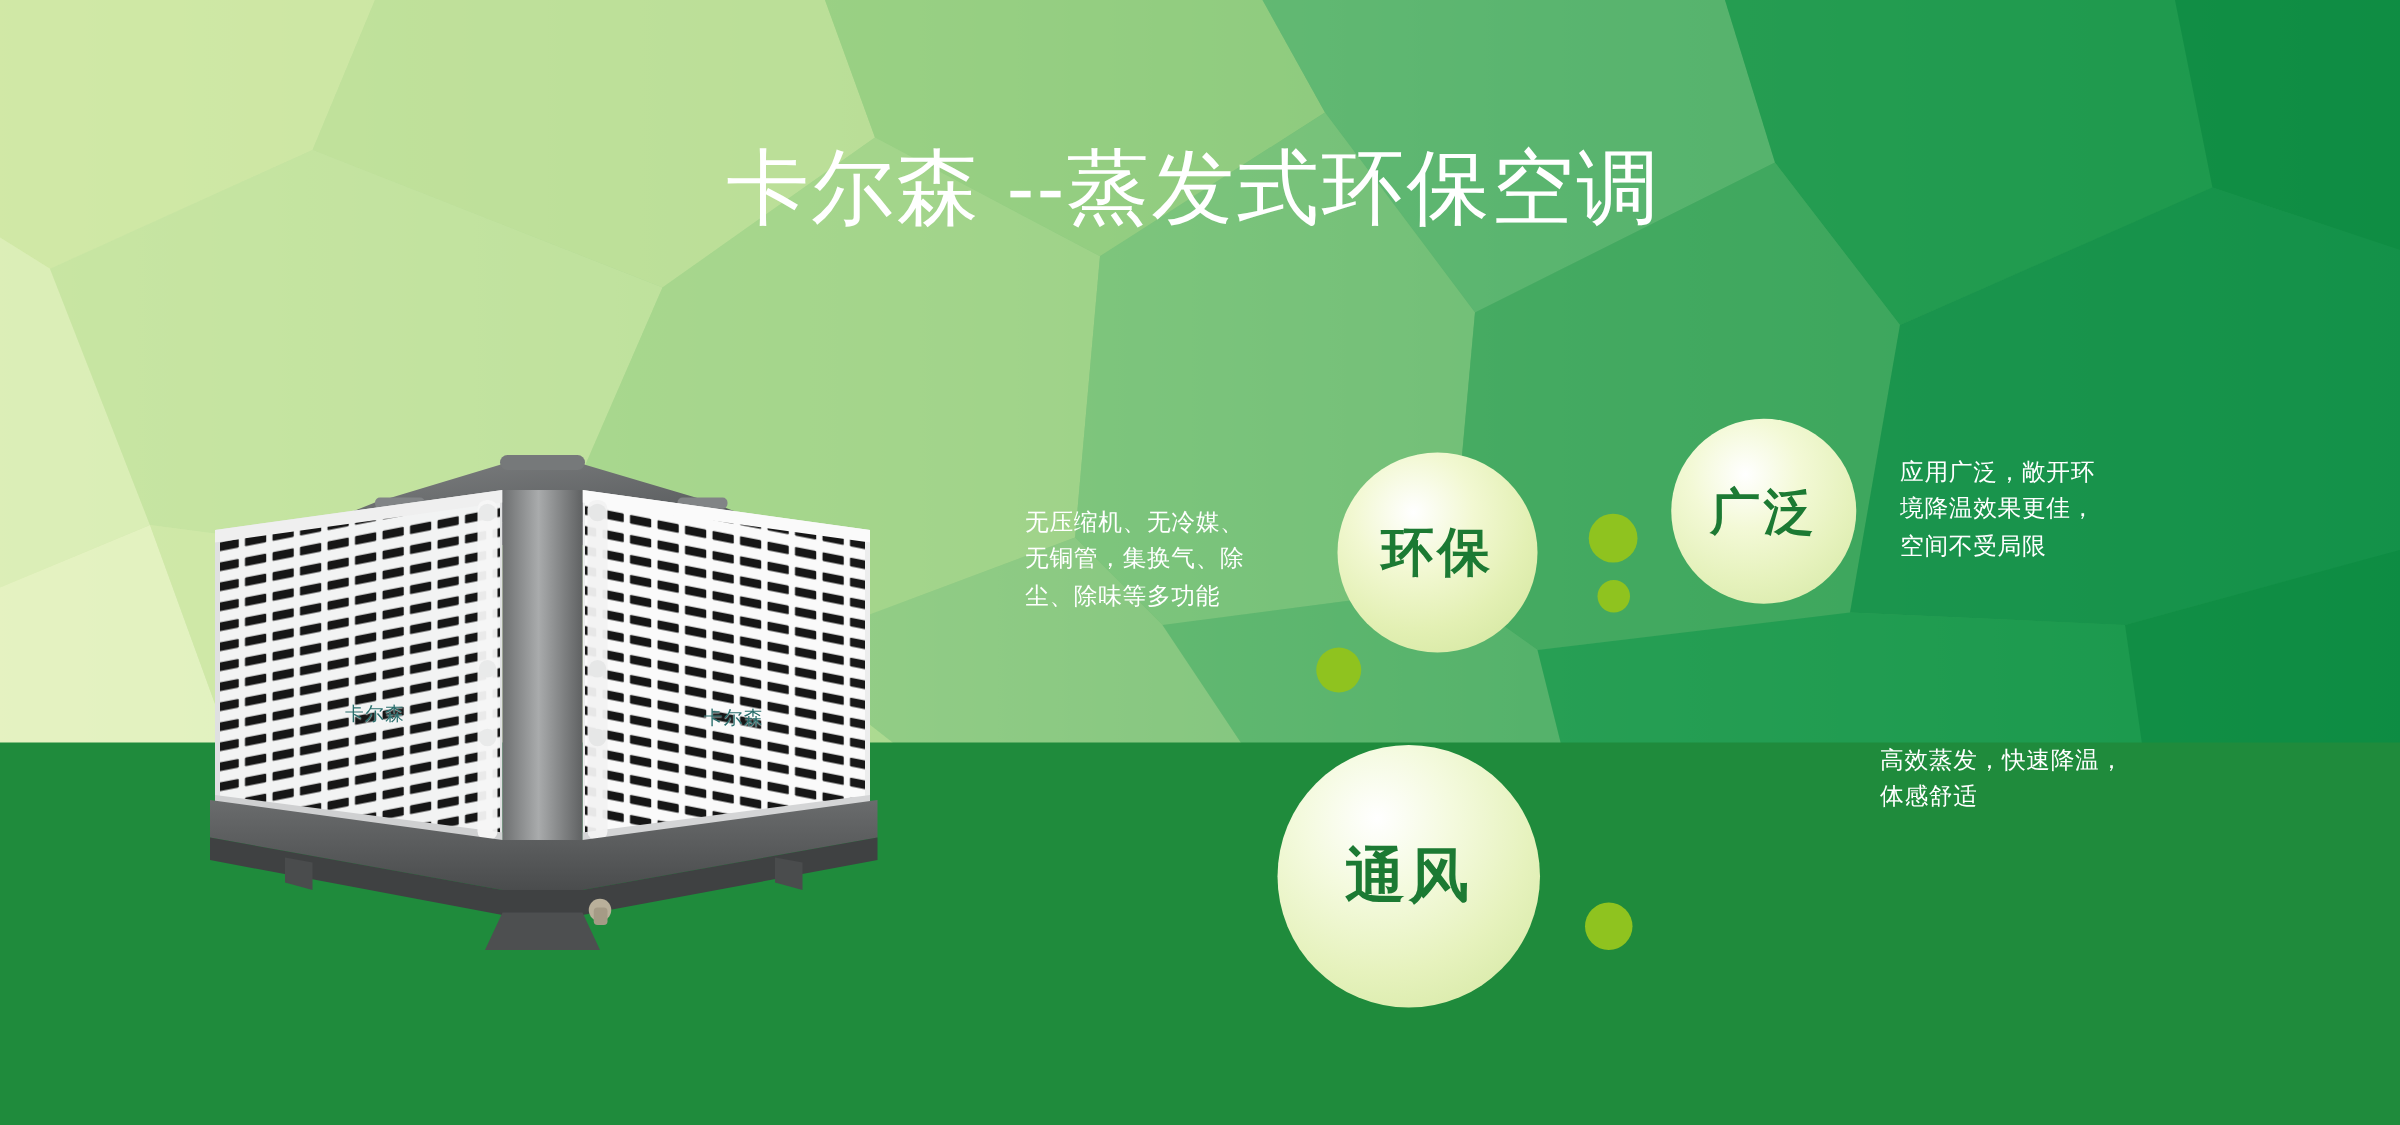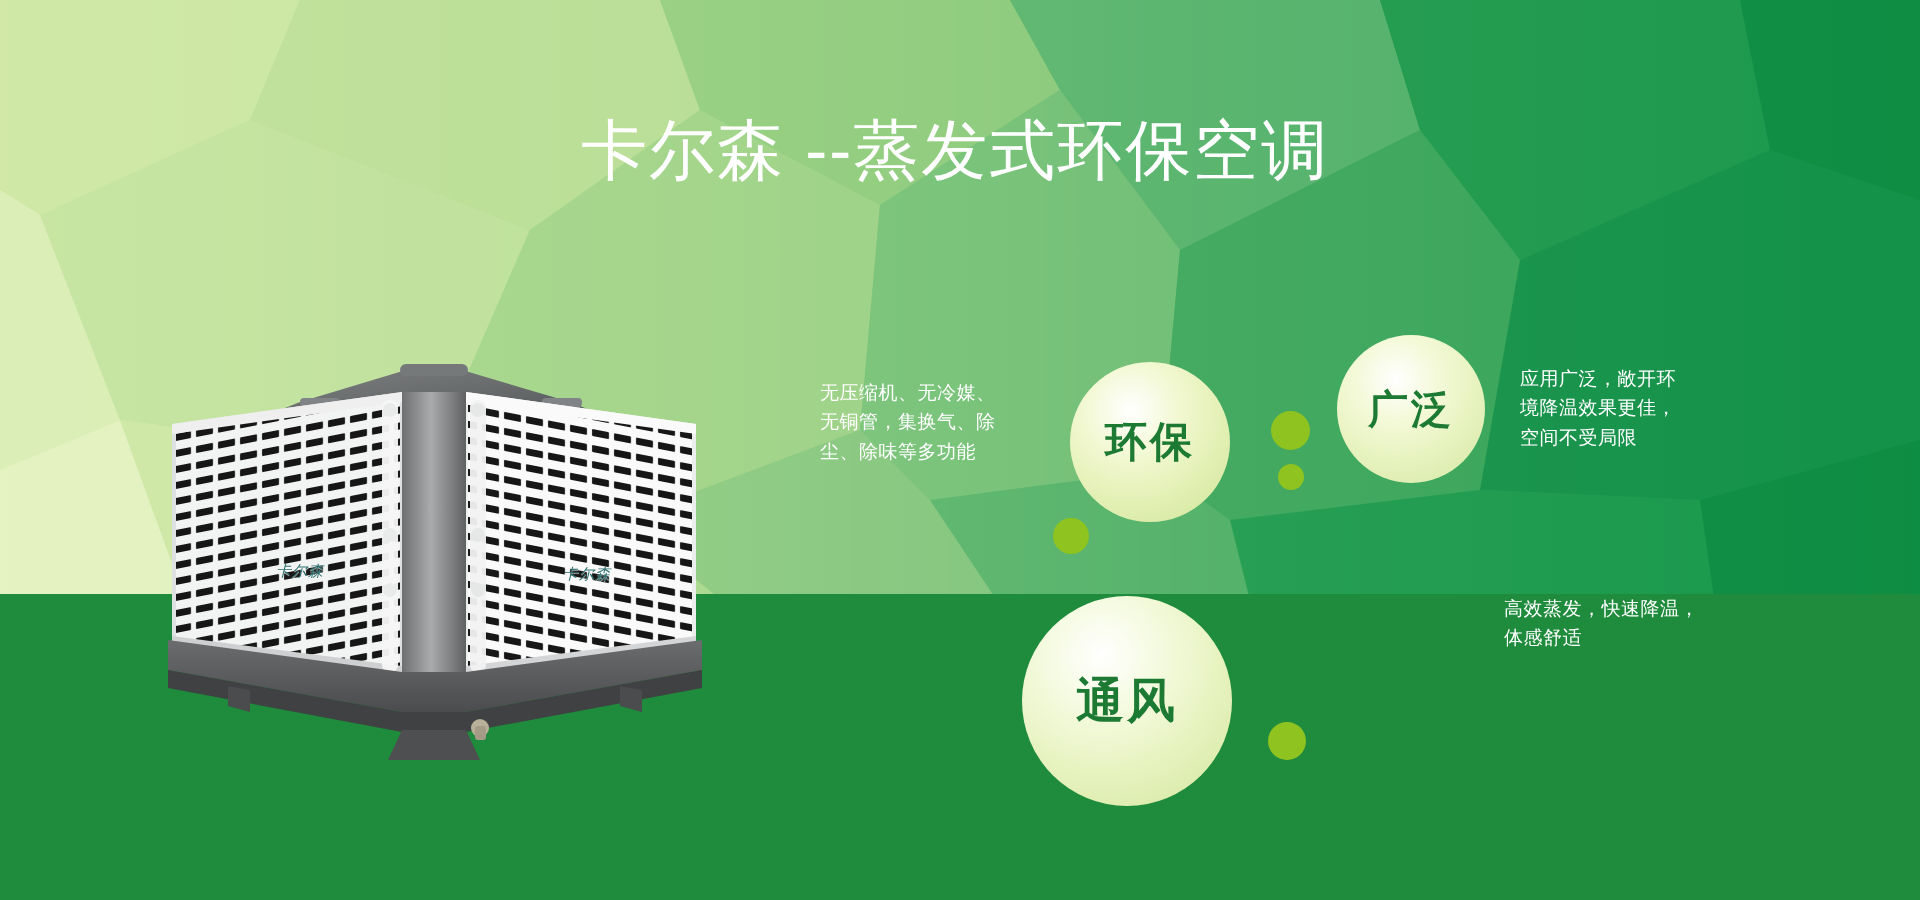--- a/index.html
+++ b/index.html
@@ -46,21 +46,20 @@
   }
   #product svg{display:block;width:100%;height:100%;}
   .brand-tag{
     position:absolute;
     color:#2a6f6d;
     font-size:15px;
     letter-spacing:1px;
     text-shadow:0 1px 1px rgba(255,255,255,.8);
     white-space:nowrap;
     pointer-events:none;
-    font-style:italic;
   }
   .brand-left{left:126px;top:222px;}
   .brand-right{left:413px;top:225px;}
 
   
   .bubble{
     position:absolute;
     border-radius:50%;
     display:flex;
     align-items:center;
@@ -100,21 +99,21 @@
 
   
   .desc{
     position:absolute;
     color:#ffffff;
     font-size:19px;
     line-height:1.55;
     letter-spacing:.5px;
     white-space:pre-line;
   }
-  .t-huanbao{left:820px;top:378px;width:240px;}
+  .t-huanbao{left:820px;top:404px;width:240px;}
   .t-guangfan{left:1520px;top:364px;width:240px;}
   .t-tongfeng{left:795px;top:638px;width:215px;}
   .t-jiangwen{left:1480px;top:594px;width:250px;margin-left:24px;}
 </style>
 </head>
 <body>
 
 <div id="banner">
 
   <svg class="bg-svg" viewBox="0 0 1920 900" preserveAspectRatio="none" aria-hidden="true">

